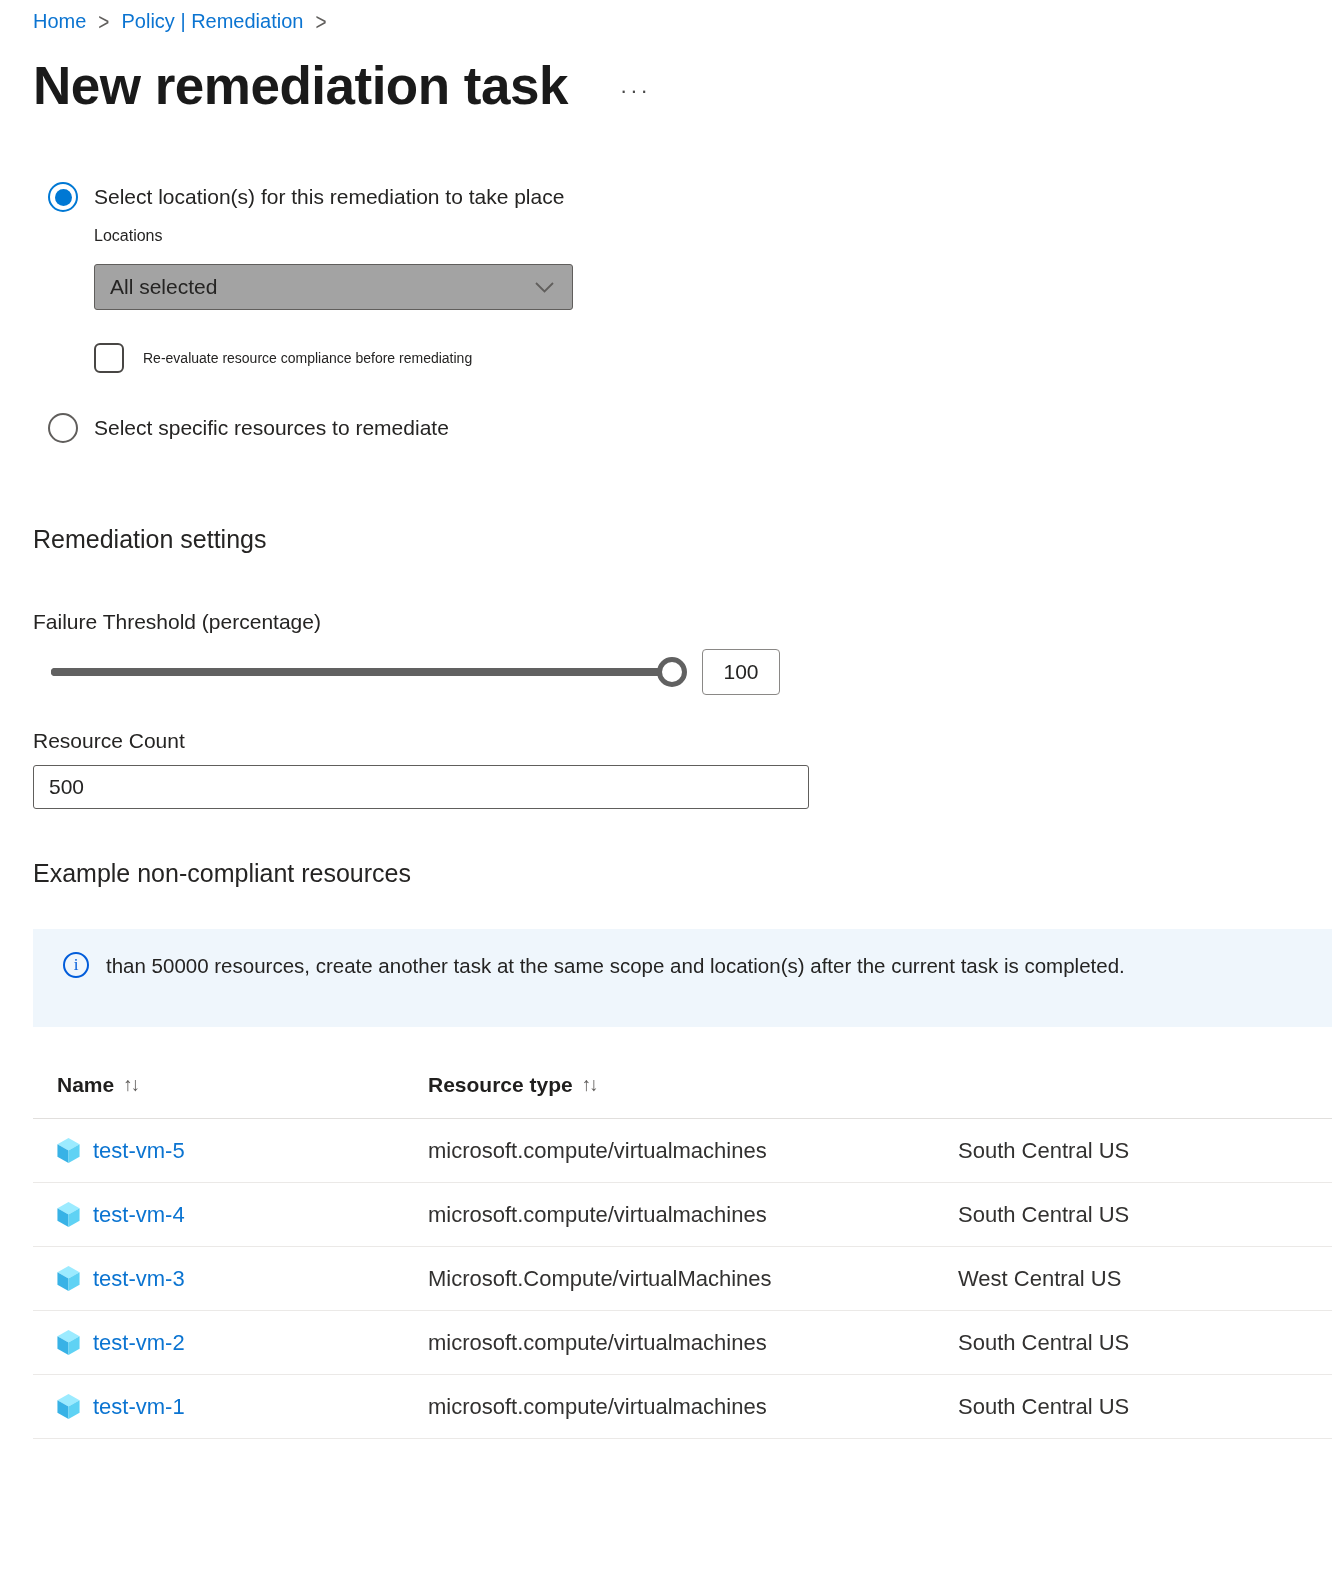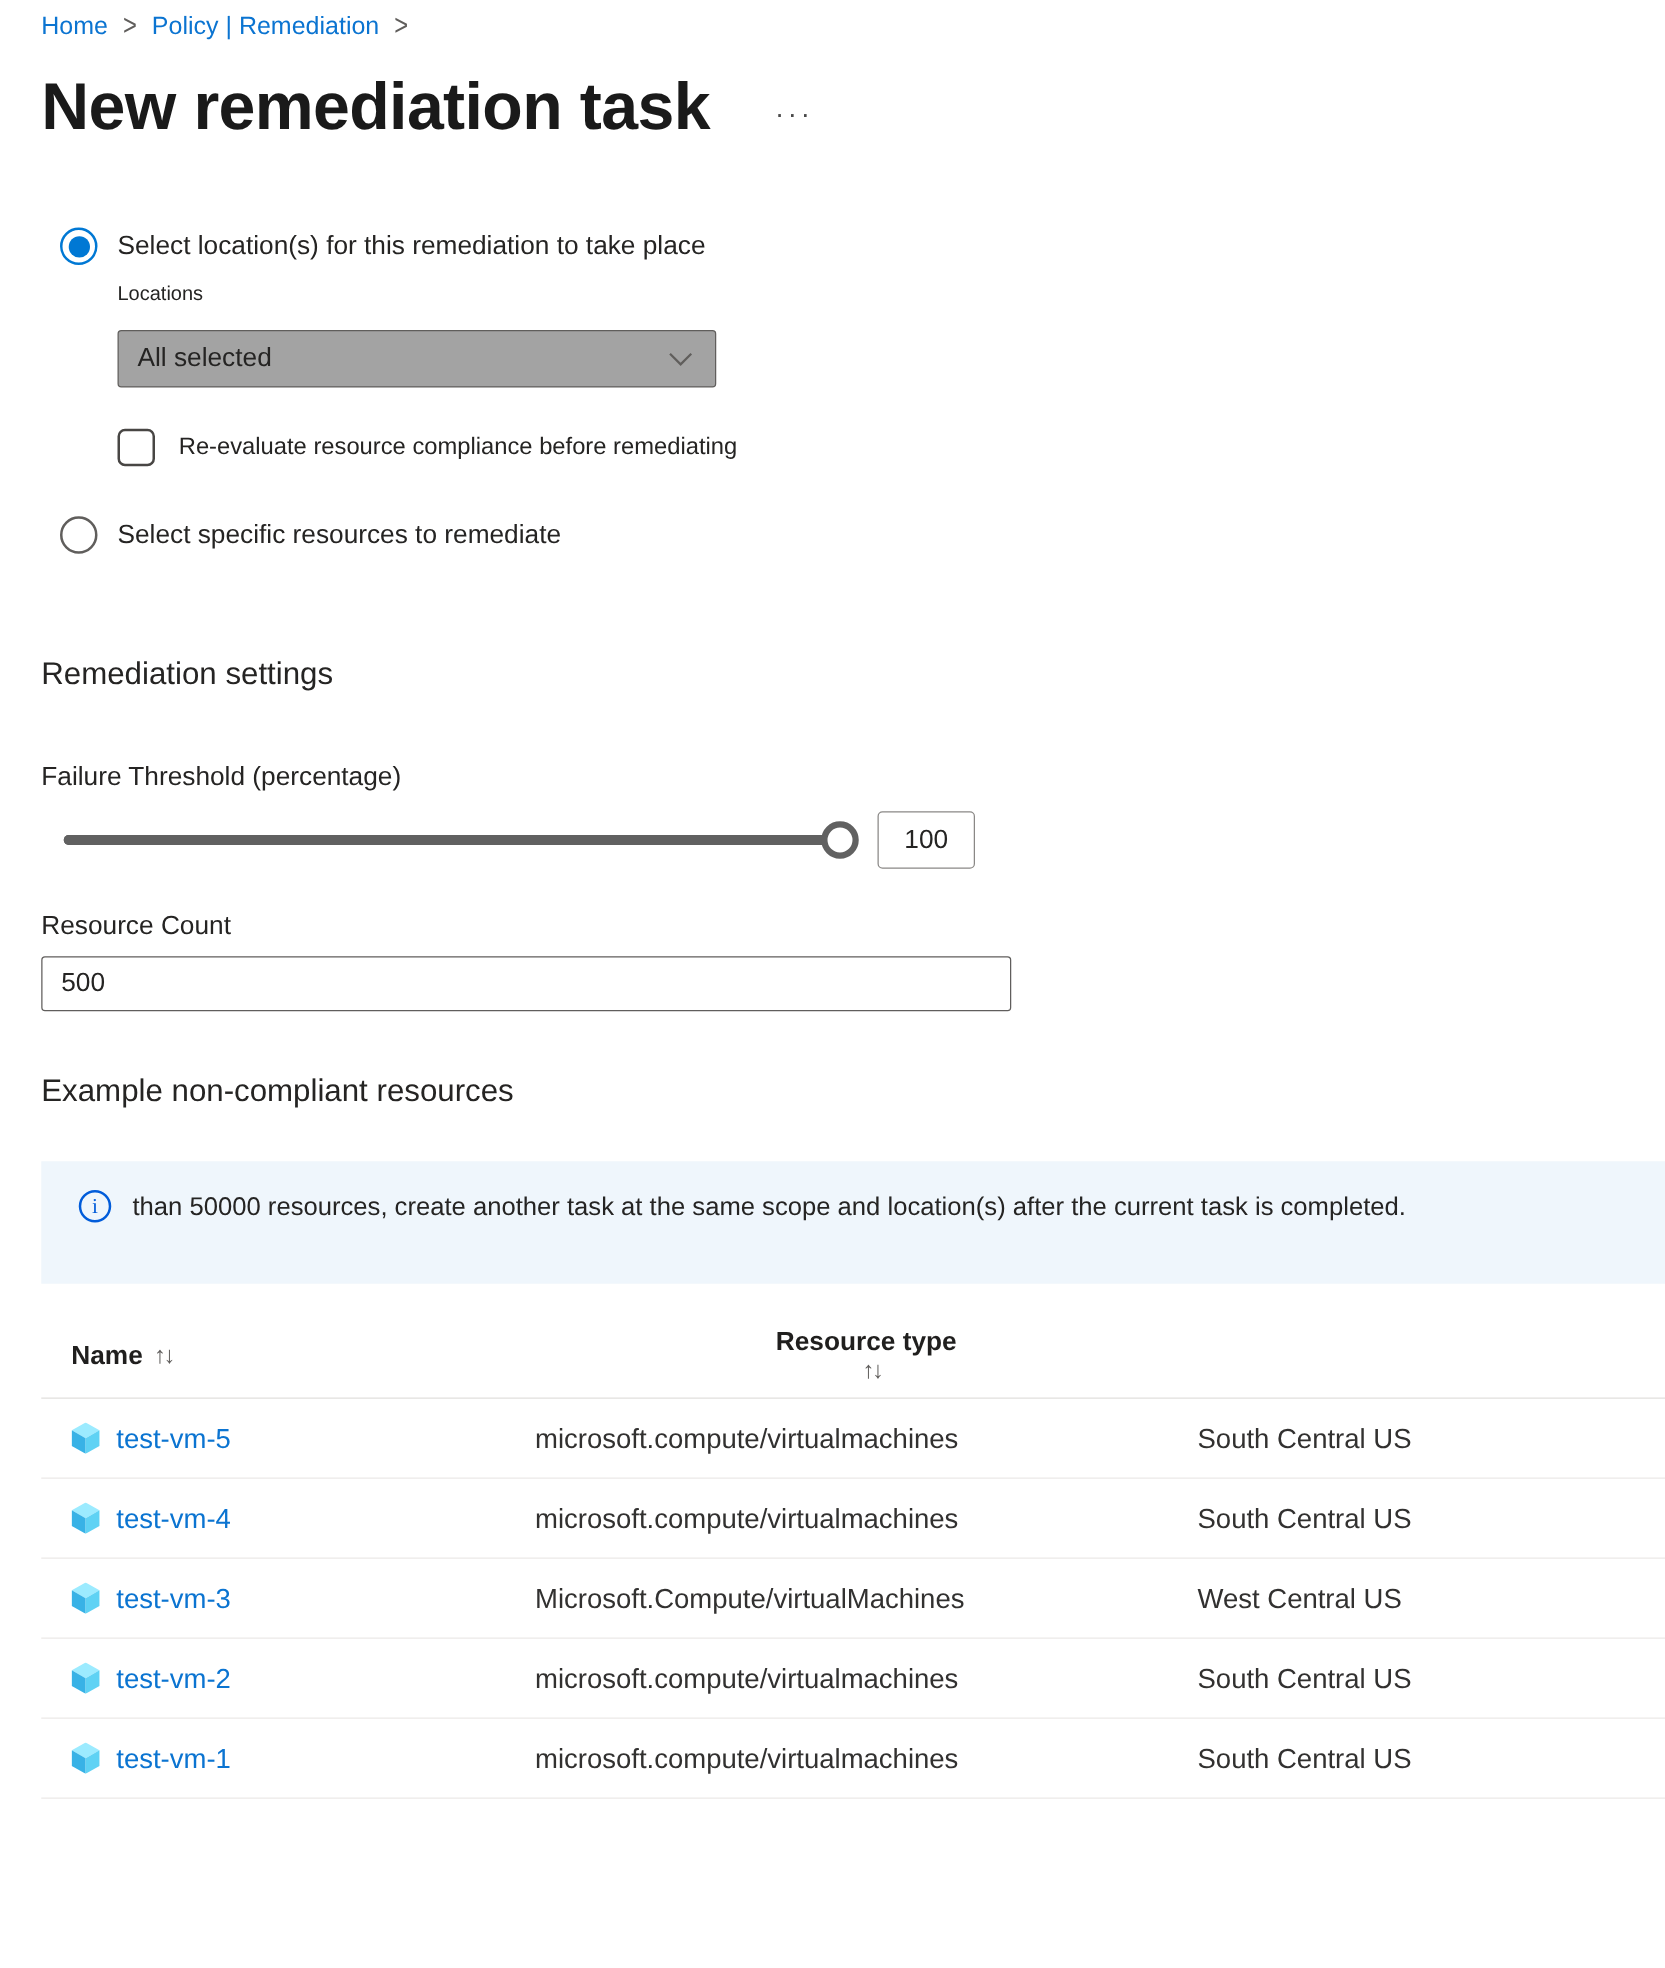--- a/index.html
+++ b/index.html
@@ -53,21 +53,21 @@
     padding:0 18px 0 15px; cursor:pointer; background:#a3a3a3;
   }
   .dropdown-value { font-size:21px; color:#252423; }
 
   
   .checkbox-row { display:flex; align-items:center; gap:19px; margin-left:61px; margin-top:33px; }
   .checkbox {
     width:30px; height:30px; border:2px solid #484644; border-radius:6px; background:#fff;
     flex:0 0 auto; cursor:pointer;
   }
-  .checkbox-label { font-size:19px; }
+  .checkbox-label { font-size:14px; }
 
   
   .field-label { font-size:21px; color:#252423; }
   #failure-label { margin-top:56px; }
   .slider-row { display:flex; align-items:center; margin-top:14px; height:48px; }
   .slider-track {
     position:relative; width:620px; height:8px; background:#616161; border-radius:4px;
     margin-left:18px; cursor:pointer;
   }
   .slider-fill { position:absolute; left:0; top:0; height:8px; width:100%; background:#616161; border-radius:4px; }
@@ -108,21 +108,21 @@
   .info-text { margin-left:17px; font-size:20.5px; line-height:33px; color:#252423; white-space:nowrap; }
 
   
   .table { margin-top:24px; width:1299px; }
   .thead {
     display:flex; align-items:center; height:68px;
     border-bottom:1px solid #e1dfdd; padding-left:24px;
   }
   .th { font-size:21px; font-weight:700; color:#201f1e; display:flex; align-items:center; }
   .th-name { width:371px; }
-  .th-type { width:530px;flex-direction:column; }
+  .th-type { width:530px; }
   .th-loc { flex:1; }
   .sort-icon { color:#605e5c; font-weight:400; font-size:19px; margin-left:9px; letter-spacing:-2px; }
 
   .trow {
     display:flex; align-items:center; height:64px;
     border-bottom:1px solid #ebe9e7; padding-left:24px; cursor:pointer;
   }
   .td { font-size:22px; color:#323130; }
   .td-name { width:371px; display:flex; align-items:center; gap:13px; }
   .td-type { width:530px; }

